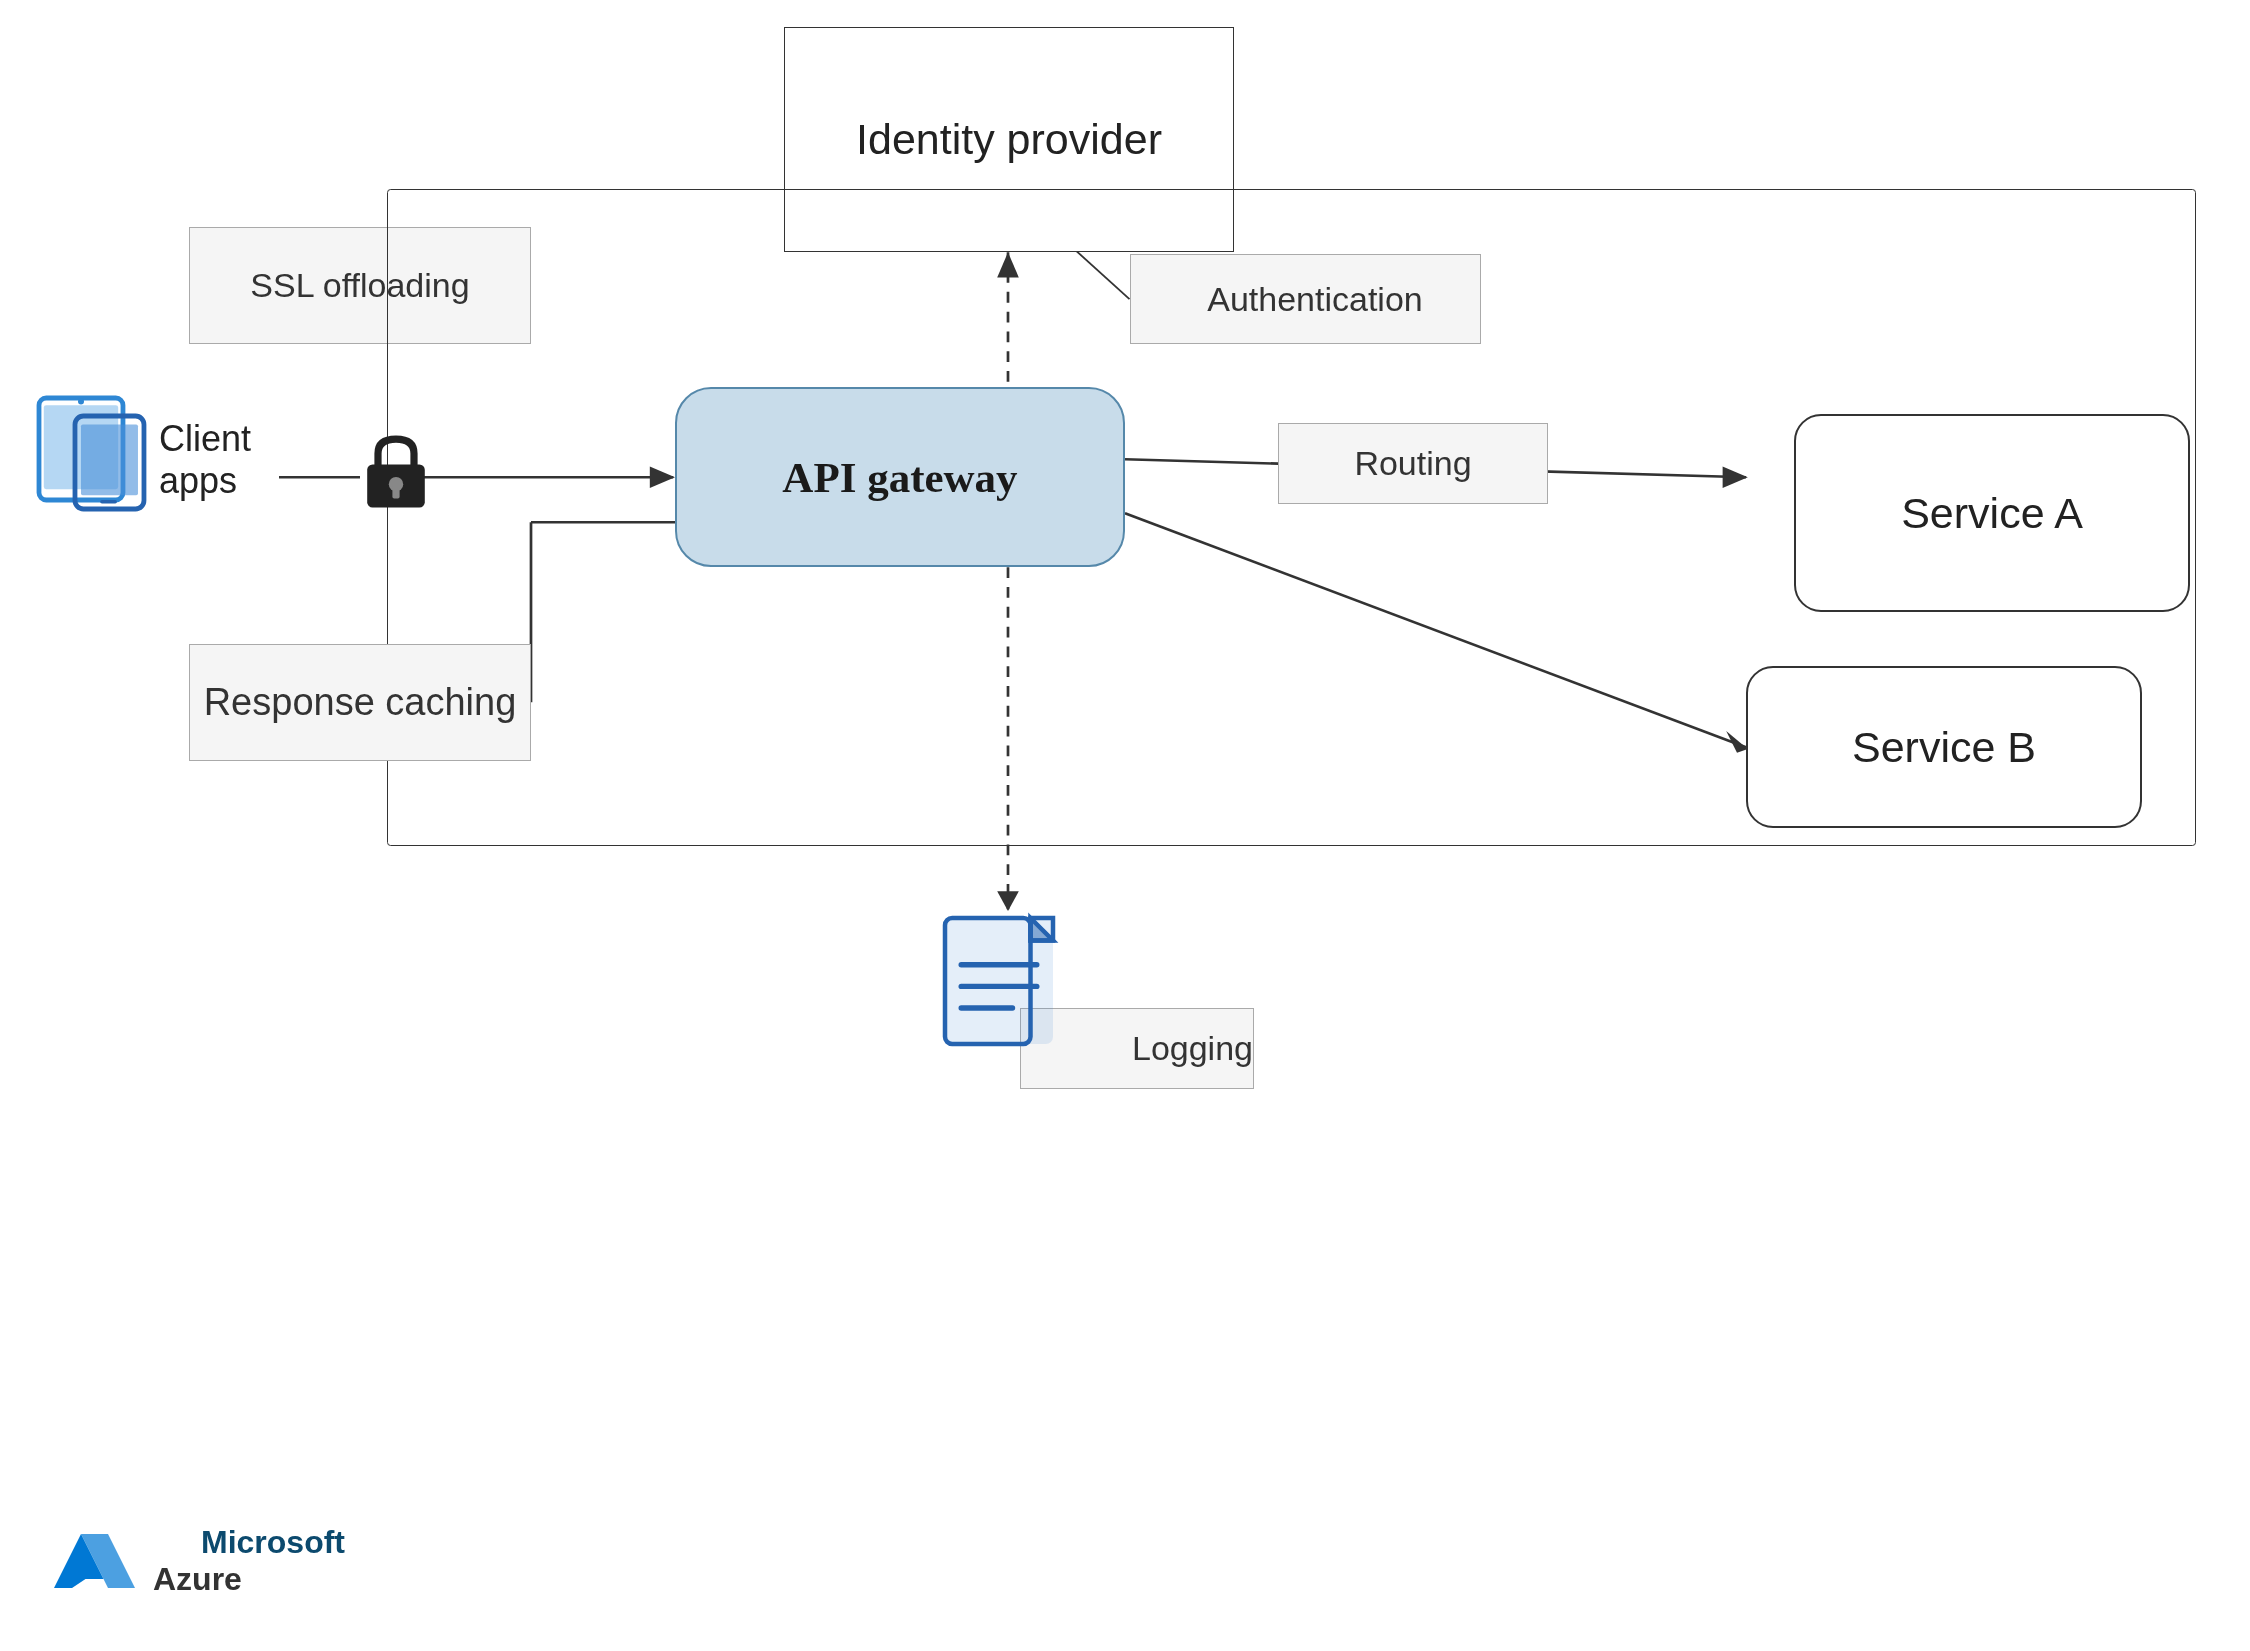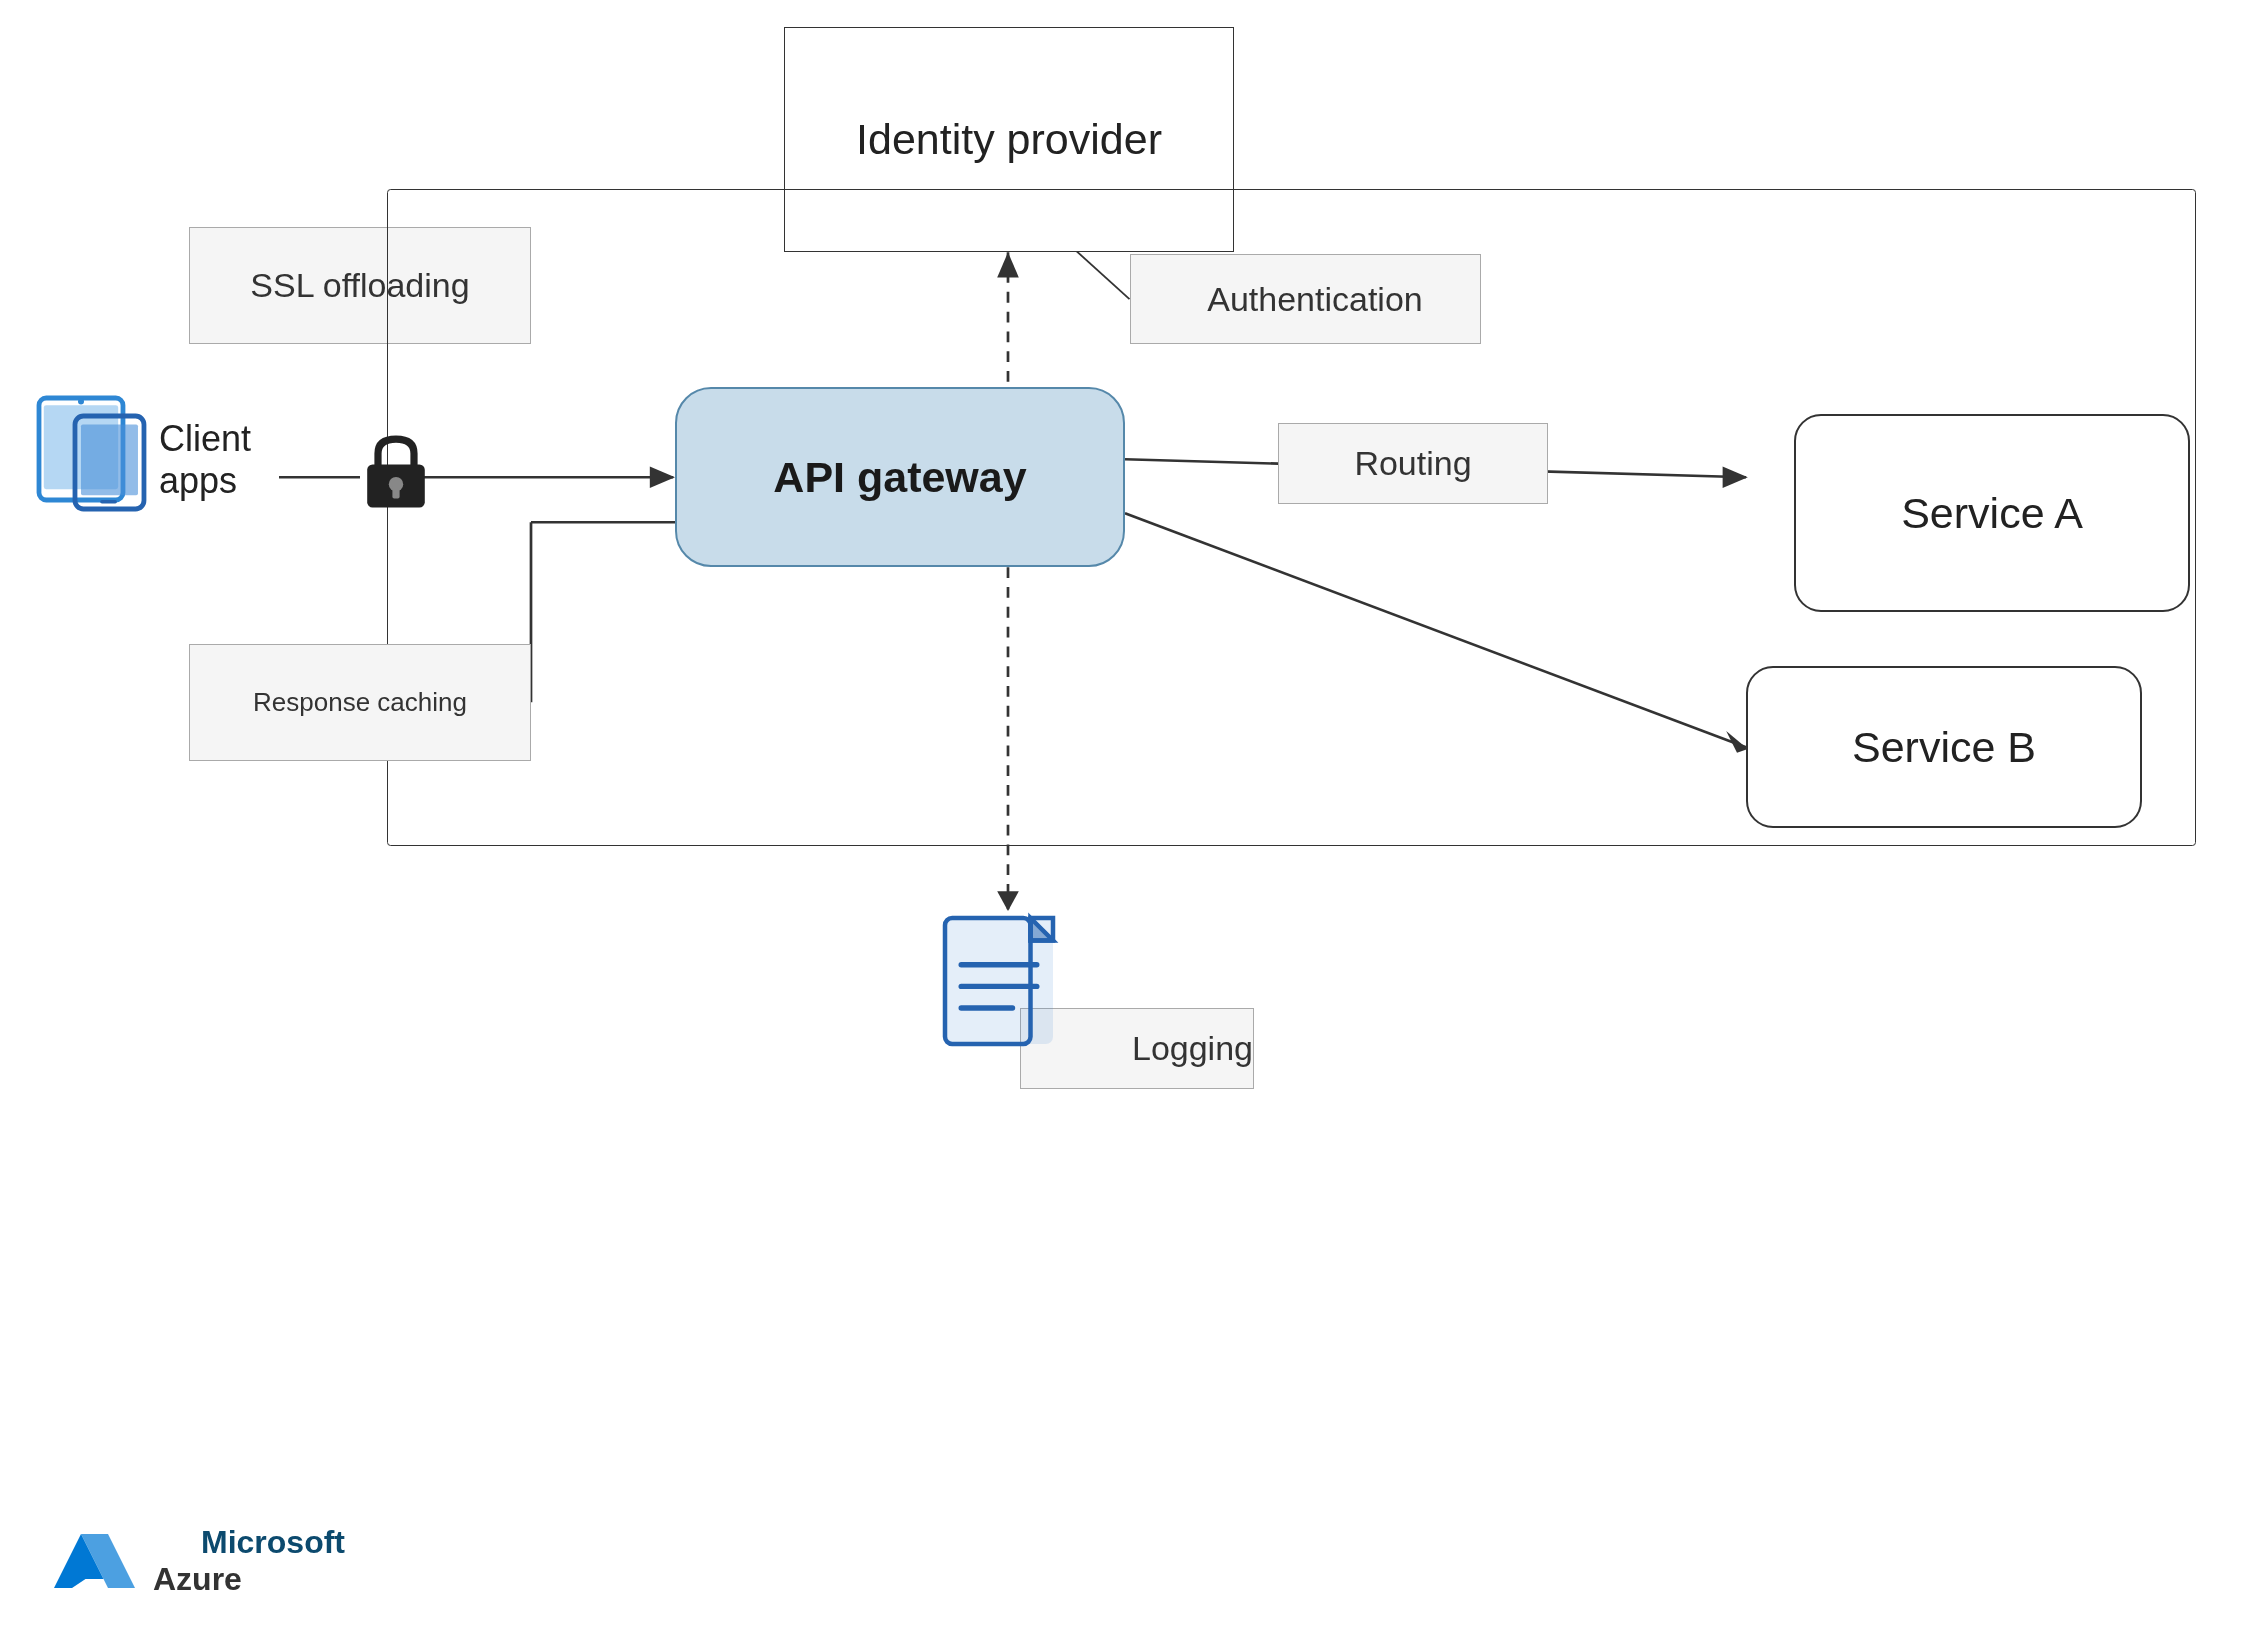--- a/index.html
+++ b/index.html
@@ -115,21 +115,21 @@
       left: 189px;
       width: 342px;
       height: 117px;
       border: 1.8px solid #aaa;
       background: #f5f5f5;
       display: flex;
       align-items: center;
       justify-content: center;
     }
     .response-label-text {
-      font-size: 26px;
+      font-size: 38px;
       color: #333;
       text-align: center;
       line-height: 1.3;
     }
 
     
     .logging-label-box {
       position: absolute;
       top: 1008px;
       left: 1008px;
@@ -159,20 +159,21 @@
       background: #c8dcea;
       display: flex;
       align-items: center;
       justify-content: center;
     }
     .api-gateway-label {
       font-size: 43px;
       font-weight: bold;
       color: #1a1a1a;
       text-align: center;
+      font-family: Liberation Serif, serif;
     }
 
     
     .service-a-box {
       position: absolute;
       top: 414px;
       left: 1746px;
       width: 396px;
       height: 198px;
       border: 2.3px solid #333;

